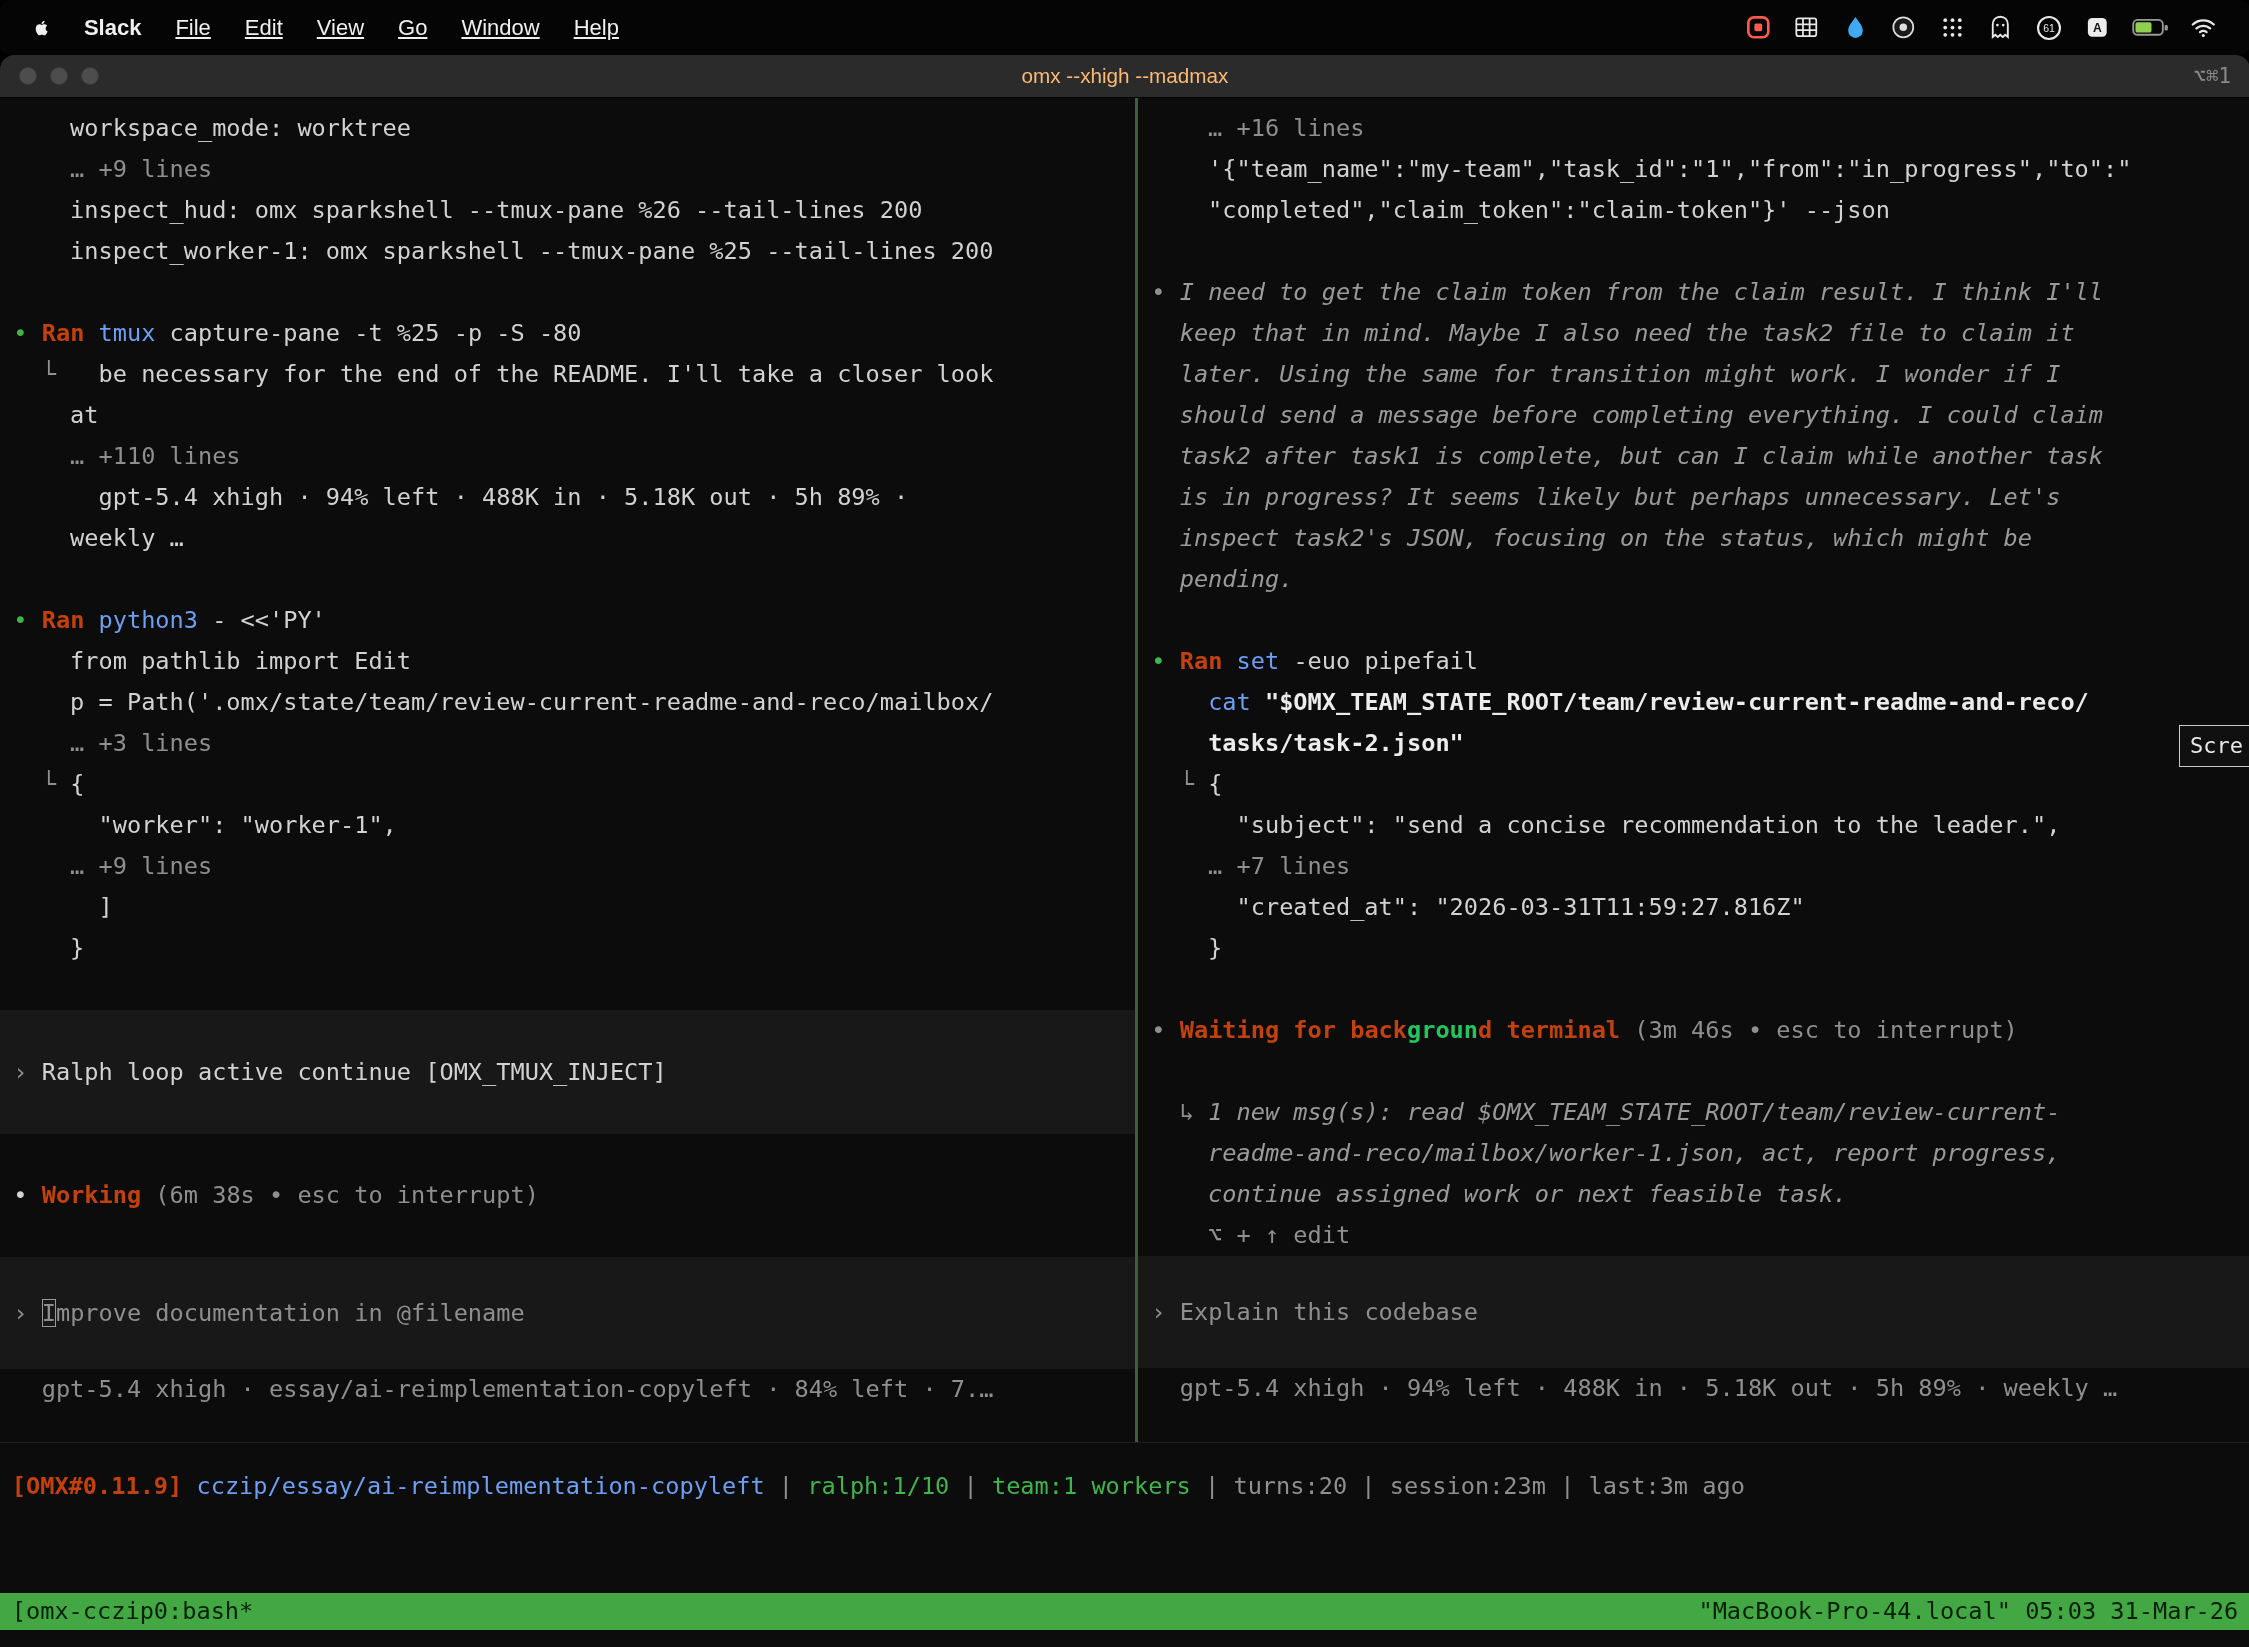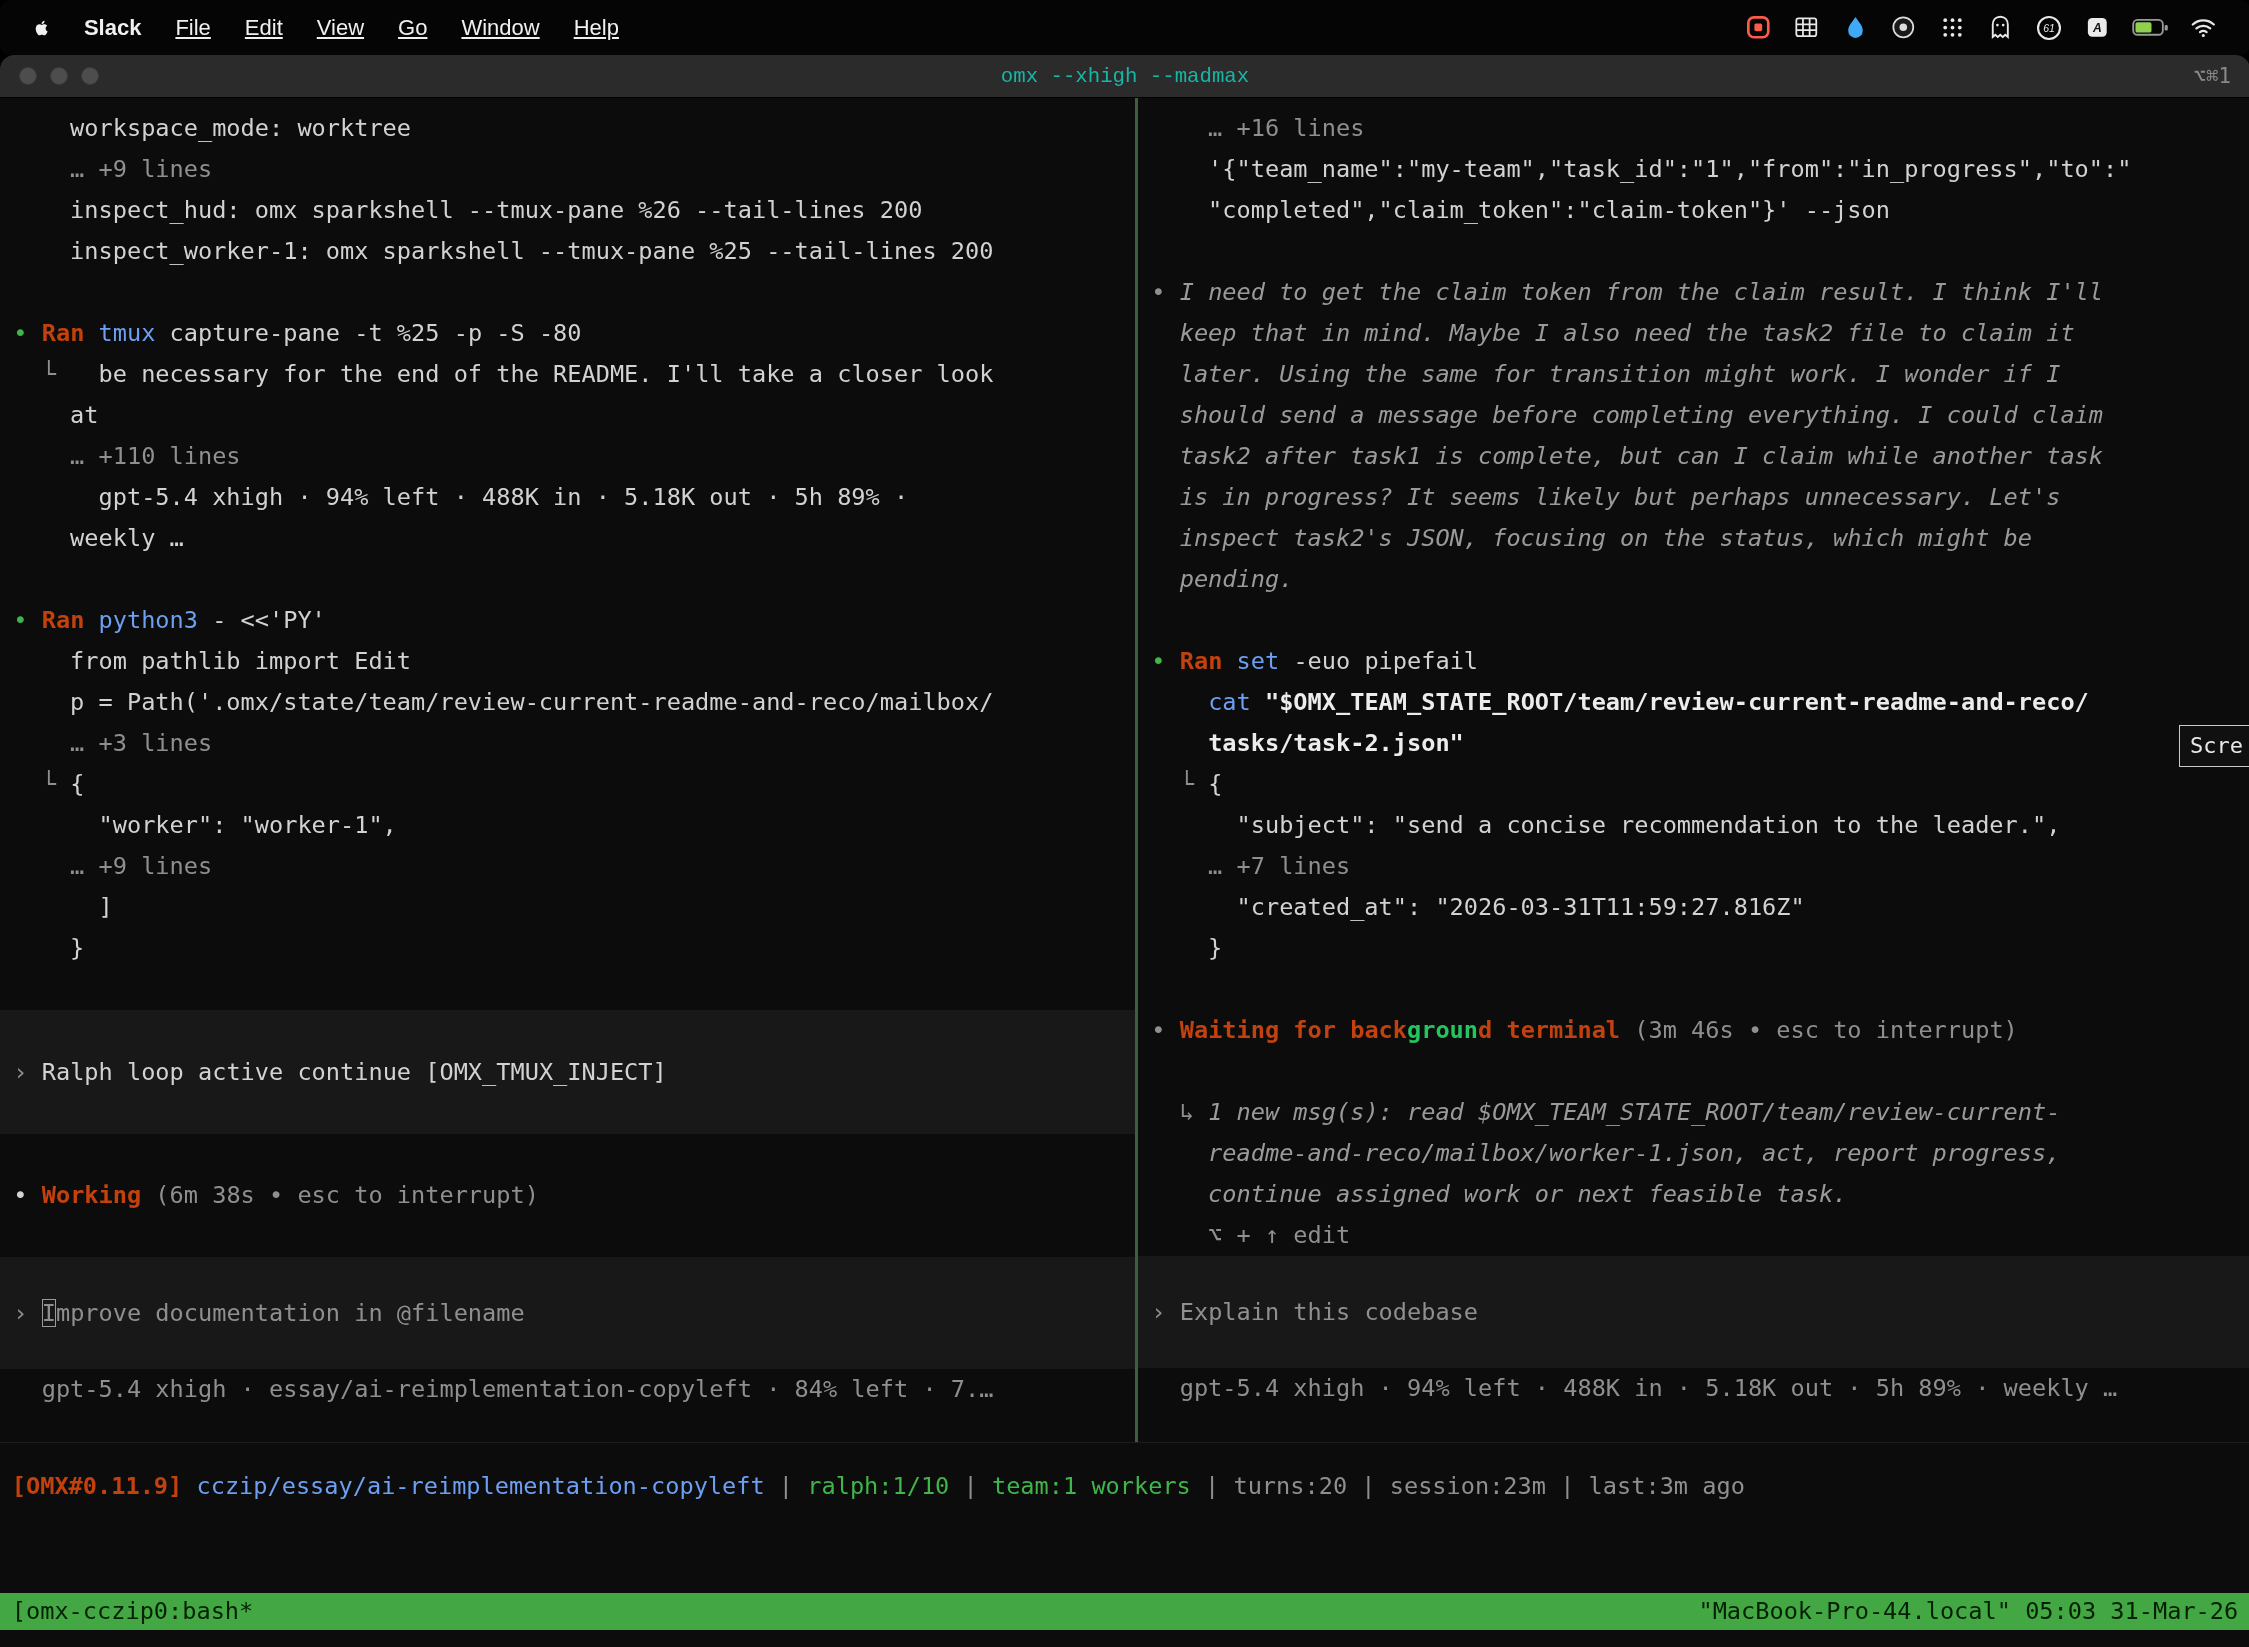--- a/index.html
+++ b/index.html
@@ -7,33 +7,33 @@
   body { position:relative; font-family:"DejaVu Sans Mono","Liberation Mono",monospace; }
 
   
   .menubar { position:absolute; top:0; left:0; right:0; height:55px; background:#050505;
              color:#f0f0f0; display:flex; align-items:center; padding:0 32px 0 29.5px;
              font-family:"Liberation Sans",sans-serif; font-size:22px;border-radius:10px; }
   .apple { display:flex; align-items:center; margin-right:4.4px; }
   .app-name { font-weight:bold; margin-left:28px; }
   .menus { display:flex; gap:34px; margin-left:34px;text-decoration:underline; }
   .menu-item { cursor:default; }
-  .status-icons { margin-left:auto; display:flex; align-items:center; gap:19px;font-style:italic; }
+  .status-icons { margin-left:auto; display:flex; align-items:center; gap:19px; }
   .sicon { display:flex; align-items:center; justify-content:center; width:29.5px; height:29.5px; }
   .sicon svg { display:block; }
 
   
   .window { position:absolute; top:55px; left:0; right:0; bottom:0; background:#0c0c0c;
             border-radius:14.8px 14.8px 0 0; overflow:hidden; }
   .titlebar { position:relative; height:43px; background:#2b2b2b; border-bottom:0.7px solid #000;
               display:flex; align-items:center; }
   .lights { display:flex; gap:13.3px; margin-left:19px; z-index:2; }
   .light { width:17.7px; height:17.7px; border-radius:50%; background:#4d4d4d; border:0.7px solid #3a3a3a; }
-  .title { position:absolute; left:0; right:0; text-align:center; color:#14b8a6;
-           font-family:Liberation Mono, monospace; font-size:20.7px; }
+  .title { position:absolute; left:0; right:0; text-align:center; color:#fdba74;
+           font-family:Liberation Sans, sans-serif; font-size:20.7px; }
   .shortcut { position:absolute; right:19px; color:#8a8a8a; font-size:20.7px; }
 
   
   .term { position:absolute; top:43px; left:0; width:100%; height:1345px; display:flex;
           background:#0c0c0c; border-bottom:1.5px solid #1d1d1d; overflow:hidden; }
   .pane { height:100%; overflow:hidden; padding-top:10.3px; background:#0c0c0c; }
   .pane.left { width:1135px; }
   .pane.right { flex:1; }
   .divider { width:3px; height:100%; background:#3e5e3e; }
 

